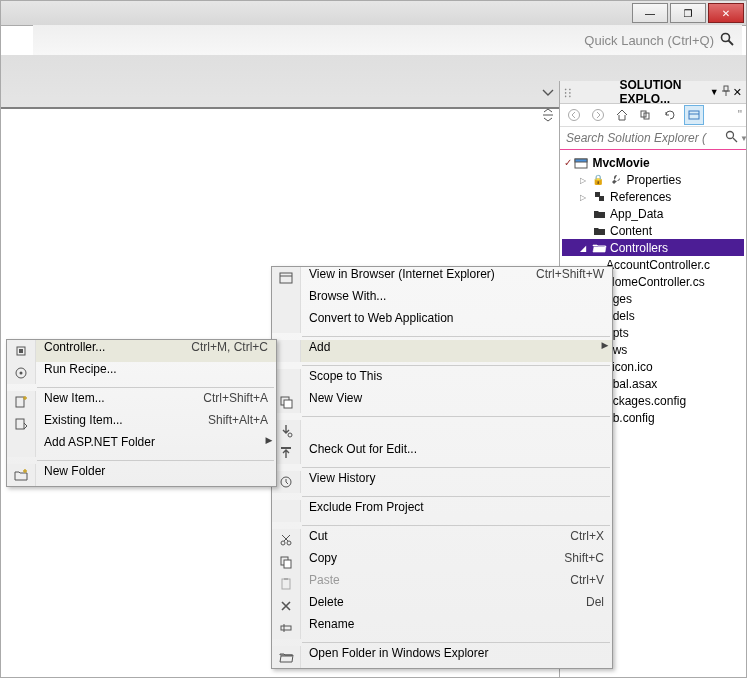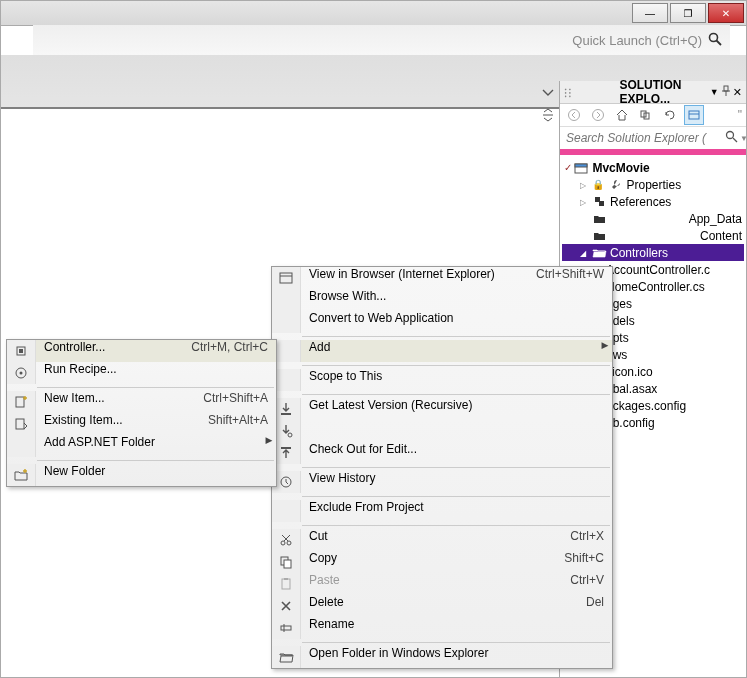--- a/index.html
+++ b/index.html
@@ -3,53 +3,53 @@
 <meta charset="utf-8">
 <style>
   html, body { margin:0; padding:0; font-family:"Segoe UI", Tahoma, sans-serif; font-size:12px; background:#fff; color:#000; }
   #root { position:relative; width:747px; height:678px; overflow:hidden; background:#fff; border:1px solid #aaa; box-sizing:border-box; }
   
   .titlebar { position:absolute; left:0; top:0; right:0; height:24px; background:linear-gradient(#e6e6e6,#d8d8d8); border-bottom:1px solid #aaa;
               display:flex; align-items:center; justify-content:flex-end; padding:0 2px; gap:2px; }
   .winbtn { width:34px; height:18px; background:linear-gradient(#f7f7f7,#e2e2e2); border:1px solid #888; display:flex; align-items:center; justify-content:center; font-family:Arial; font-size:10px; }
   .winbtn.close { background:linear-gradient(#e07070,#c83030); border-color:#802020; color:#fff; }
   
-  .quickbar { position:absolute; left:0; top:24px; right:16px; height:30px; background:linear-gradient(#efefef,#f7f7f7); border-bottom:1px solid #bbb;
+  .quickbar { position:absolute; left:0; top:24px; right:4px; height:30px; background:linear-gradient(#efefef,#f7f7f7); border-bottom:1px solid #bbb;
               display:flex; align-items:center; justify-content:flex-end; padding:0 8px; gap:6px;margin-left:32px; }
   .quicktext { color:#888; font-size:13px; }
   .searchicon { font-weight:bold; font-size:13px; }
   
   .ribbon { position:absolute; left:0; top:54px; right:0; height:52px; background:linear-gradient(#dfdfdf,#e5e5e5); border-bottom:1px solid #808080; }
   .ribbon-line2 { position:absolute; left:0; right:0; bottom:-2px; height:1px; background:#808080; }
   
   .dock-handle { position:absolute; right:192px; top:108px; width:12px; height:12px; display:flex; flex-direction:column; align-items:center; justify-content:center; color:#555; gap:0; }
   .dock-handle svg { display:block; }
   .left-dock-arrow { position:absolute; right:192px; top:86px; width:12px; height:10px; }
   
   .solution-panel { position:absolute; right:0; top:80px; width:186px; bottom:0; background:#fff; border-left:1px solid #aaa; }
   .sol-title { height:22px; background:#eee; border-bottom:1px solid #ccc; display:flex; align-items:center; padding:0 4px; gap:4px; }
   .sol-title-dots { color:#888; letter-spacing:1px; }
   .sol-title-text { font-weight:bold;margin-left:43px; }
   .sol-title-ctrl { margin-left:auto; display:flex; gap:2px; align-items:center; }
   .sol-toolbar { height:22px; border-bottom:1px solid #ddd; display:flex; align-items:center; padding:0 4px; gap:4px; }
   .tbtn { width:18px; height:18px; display:flex; align-items:center; justify-content:center; color:#666; border:1px solid transparent; }
   .tbtn.active { border:1px solid #6cb2e2; background:#d8ebf8; }
-  .sol-search { height:22px; border-bottom:6px solid #ec4899; display:flex; align-items:center; padding:0 4px; }
+  .sol-search { height:22px; border-bottom:1px solid #ec4899; display:flex; align-items:center; padding:0 4px; }
   .sol-search-input { flex:1; border:none; outline:none; font-style:italic; color:#888; font-size:12px; background:transparent; }
   .tree { padding:4px 2px 2px 2px; position:relative; }
   .node { display:flex; align-items:center; gap:4px; height:17px; padding:0 2px 0 2px; white-space:nowrap; overflow:hidden; }
   .arrow { width:10px; display:inline-block; text-align:center; color:#666; font-size:9px; }
   .arrow.exp::before { content:"◢"; font-size:8px; }
   .arrow.col::before { content:"▷"; font-size:8px; color:#888; }
   .nicon { width:14px; height:14px; display:inline-flex; align-items:center; justify-content:center; font-size:11px; }
   .node.selected { background:#4c1d95; color:#fff; }
   .node.selected .arrow.exp::before { color:#fff; }
   .indent-0 { padding-left:2px; }
   .indent-1 { padding-left:16px; }
-  .indent-2 { padding-left:30px;justify-content:space-between; }
+  .indent-2 { padding-left:30px; }
   .indent-3 { padding-left:44px; }
   .check { color:#9a2f2f; font-size:10px; margin-right:-2px; }
   .lock { color:#1a5fb4; font-size:10px; }
 
   
   .ctxmenu { position:absolute; background:linear-gradient(#f7f7f7,#efefef); border:1px solid #9a9a9a; box-shadow:2px 2px 4px rgba(0,0,0,0.25); }
   .ctxmenu .row { display:flex; align-items:flex-start; height:22px; }
   .ctxmenu .iconcol { width:28px; height:100%; background:#eee; border-right:1px solid #ddd; display:flex; align-items:center; justify-content:center; }
   .ctxmenu .label { flex:1; padding:0 8px; white-space:nowrap; }
   .ctxmenu .shortcut { padding:0 8px; color:#444; white-space:nowrap; }
@@ -282,32 +282,32 @@
       <div class="row hover">
         <div class="iconcol"></div>
         <div class="label">Add</div>
         <div class="submenu-arrow">▶</div>
       </div>
       <div class="sep"></div>
       <div class="row">
         <div class="iconcol"></div>
         <div class="label">Scope to This</div>
       </div>
-      <div class="sep"></div>
-      <div class="row">
-        <div class="iconcol">
-          <span class="micon">
-            <svg width="14" height="14">
-              <path d="M7 1v8M4 6l3 3 3-3" fill="none" stroke="#555" stroke-width="1.4"></path>
-              <rect x="2" y="11" width="10" height="2" fill="#555"></rect>
-            </svg>
-          </span>
-        </div>
-        <div class="label">Get Latest Version (Recursive)</div>
-      </div>
+      <div class="row">
+        <div class="iconcol">
+          <span class="micon">
+            <svg width="14" height="14">
+              <rect x="2" y="2" width="8" height="8" fill="none" stroke="#555"></rect>
+              <rect x="5" y="5" width="8" height="8" fill="#fff" stroke="#555"></rect>
+            </svg>
+          </span>
+        </div>
+        <div class="label">New View</div>
+      </div>
+      <div class="sep"></div>
       <div class="row">
         <div class="iconcol">
           <span class="micon">
             <svg width="14" height="14">
               <path d="M7 1v8M4 6l3 3 3-3" fill="none" stroke="#555" stroke-width="1.4"></path>
               <circle cx="11" cy="11" r="2" fill="none" stroke="#555"></circle>
             </svg>
           </span>
         </div>
       </div>

